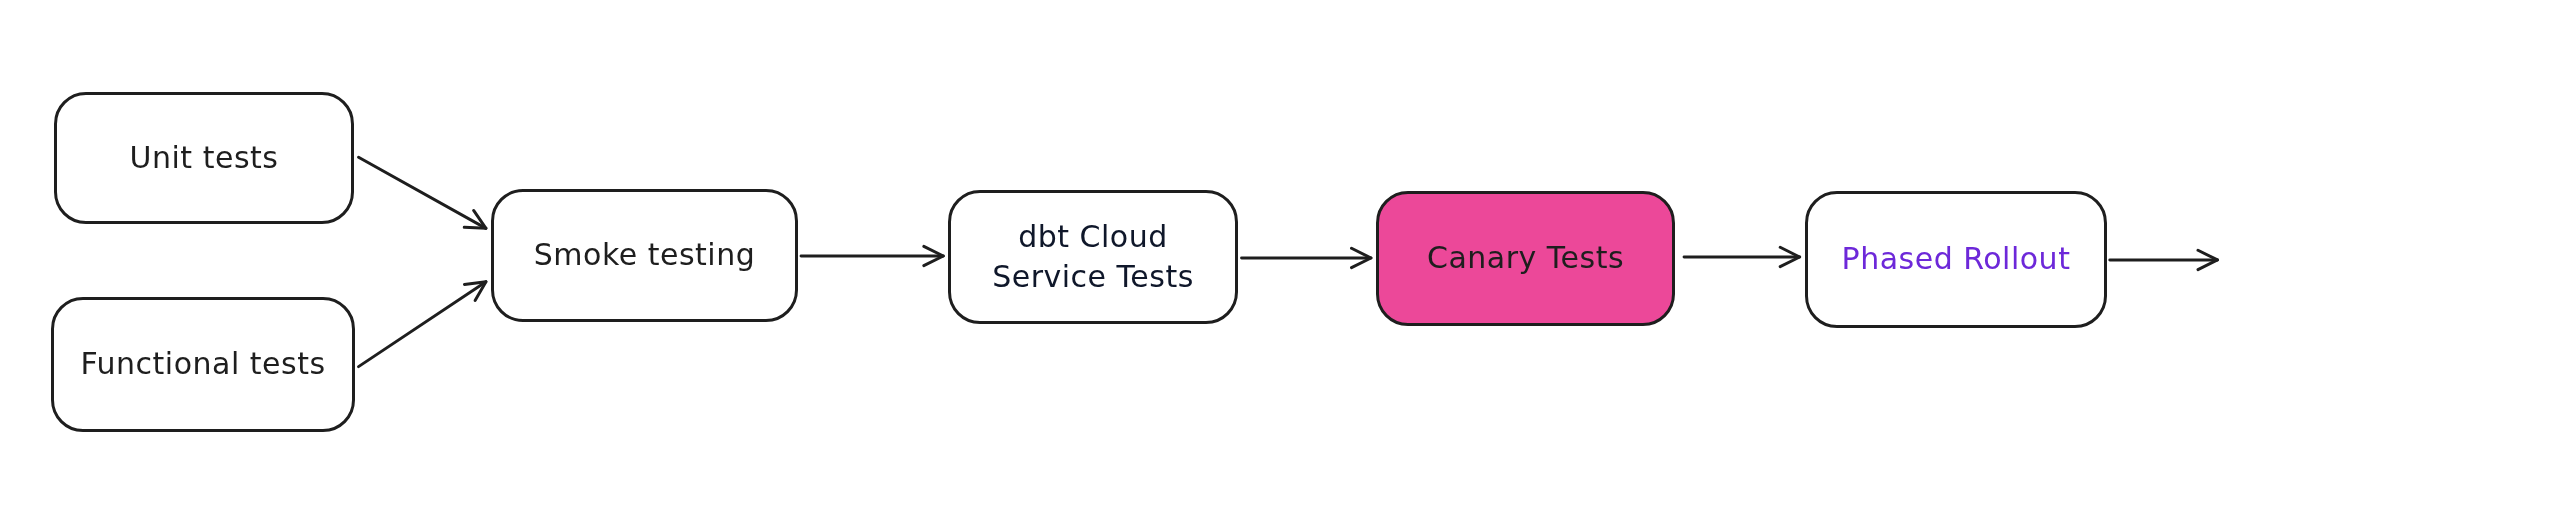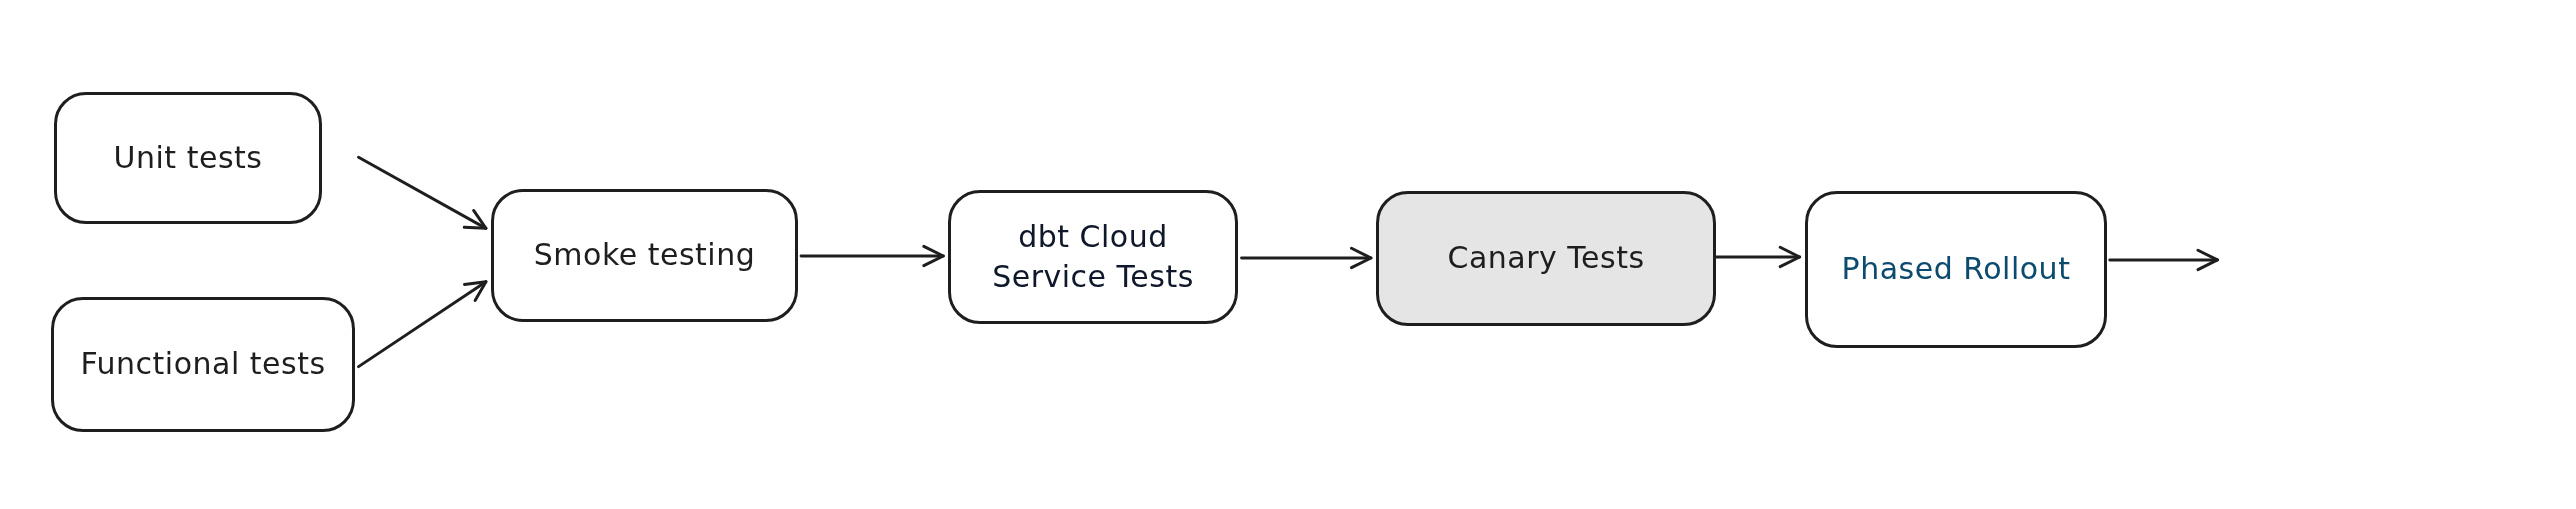--- a/index.html
+++ b/index.html
@@ -75,21 +75,21 @@
       <g>
         <line x1="1705" y1="260" x2="1822" y2="260" stroke="#1e1e1e" stroke-width="3" stroke-linecap="round"></line>
         <polyline points="1802.3,269.8 1822,260 1802.3,250.2" fill="none" stroke="#1e1e1e" stroke-width="3" stroke-linecap="round" stroke-linejoin="round"></polyline>
       </g>
       <g>
         <line x1="2136" y1="263" x2="2245" y2="263" stroke="#1e1e1e" stroke-width="3" stroke-linecap="round"></line>
         <polyline points="2225.3,272.8 2245,263 2225.3,253.2" fill="none" stroke="#1e1e1e" stroke-width="3" stroke-linecap="round" stroke-linejoin="round"></polyline>
       </g>
     </svg>
   <div class="stray-dot" id="stray-dot" style="left: 227px; top: 313px; background: rgb(224, 49, 49);"></div>
-<div class="node" style="left: 54px; top: 92px; width: 268px; height: 132px; border-color: rgb(30, 30, 30); background: rgb(255, 255, 255); color: rgb(30, 30, 30);"><span>Unit tests</span></div>
+<div class="node" style="left: 54px; top: 92px; width: 300px; height: 132px; border-color: rgb(30, 30, 30); background: rgb(255, 255, 255); color: rgb(30, 30, 30);"><span>Unit tests</span></div>
     <div class="node" style="left: 51px; top: 297px; width: 304px; height: 135px; border-color: rgb(30, 30, 30); background: rgb(255, 255, 255); color: rgb(30, 30, 30);"><span>Functional tests</span></div>
     <div class="node" style="left: 491px; top: 189px; width: 307px; height: 133px; border-color: rgb(30, 30, 30); background: rgb(255, 255, 255); color: rgb(30, 30, 30);"><span>Smoke testing</span></div>
     <div class="node" style="left: 948px; top: 190px; width: 290px; height: 134px; border-color: rgb(30, 30, 30); background: rgb(255, 255, 255); color: #0f172a;"><span>dbt Cloud
 Service Tests</span></div>
-    <div class="node" style="left: 1376px; top: 191px; width: 340px; height: 135px; border-color: rgb(30, 30, 30); background: #e5e5e5; color: rgb(30, 30, 30);"><span>Canary Tests</span></div>
-    <div class="node" style="left: 1805px; top: 191px; width: 302px; height: 157px; border-color: rgb(30, 30, 30); background: rgb(255, 255, 255); color: #0c4a6e;"><span>Phased Rollout</span></div>
+    <div class="node" style="left: 1376px; top: 191px; width: 299px; height: 135px; border-color: rgb(30, 30, 30); background: #ec4899; color: rgb(30, 30, 30);"><span>Canary Tests</span></div>
+    <div class="node" style="left: 1805px; top: 191px; width: 302px; height: 137px; border-color: rgb(30, 30, 30); background: rgb(255, 255, 255); color: #6d28d9;"><span>Phased Rollout</span></div>
   </div>
 
 
 </body></html>

